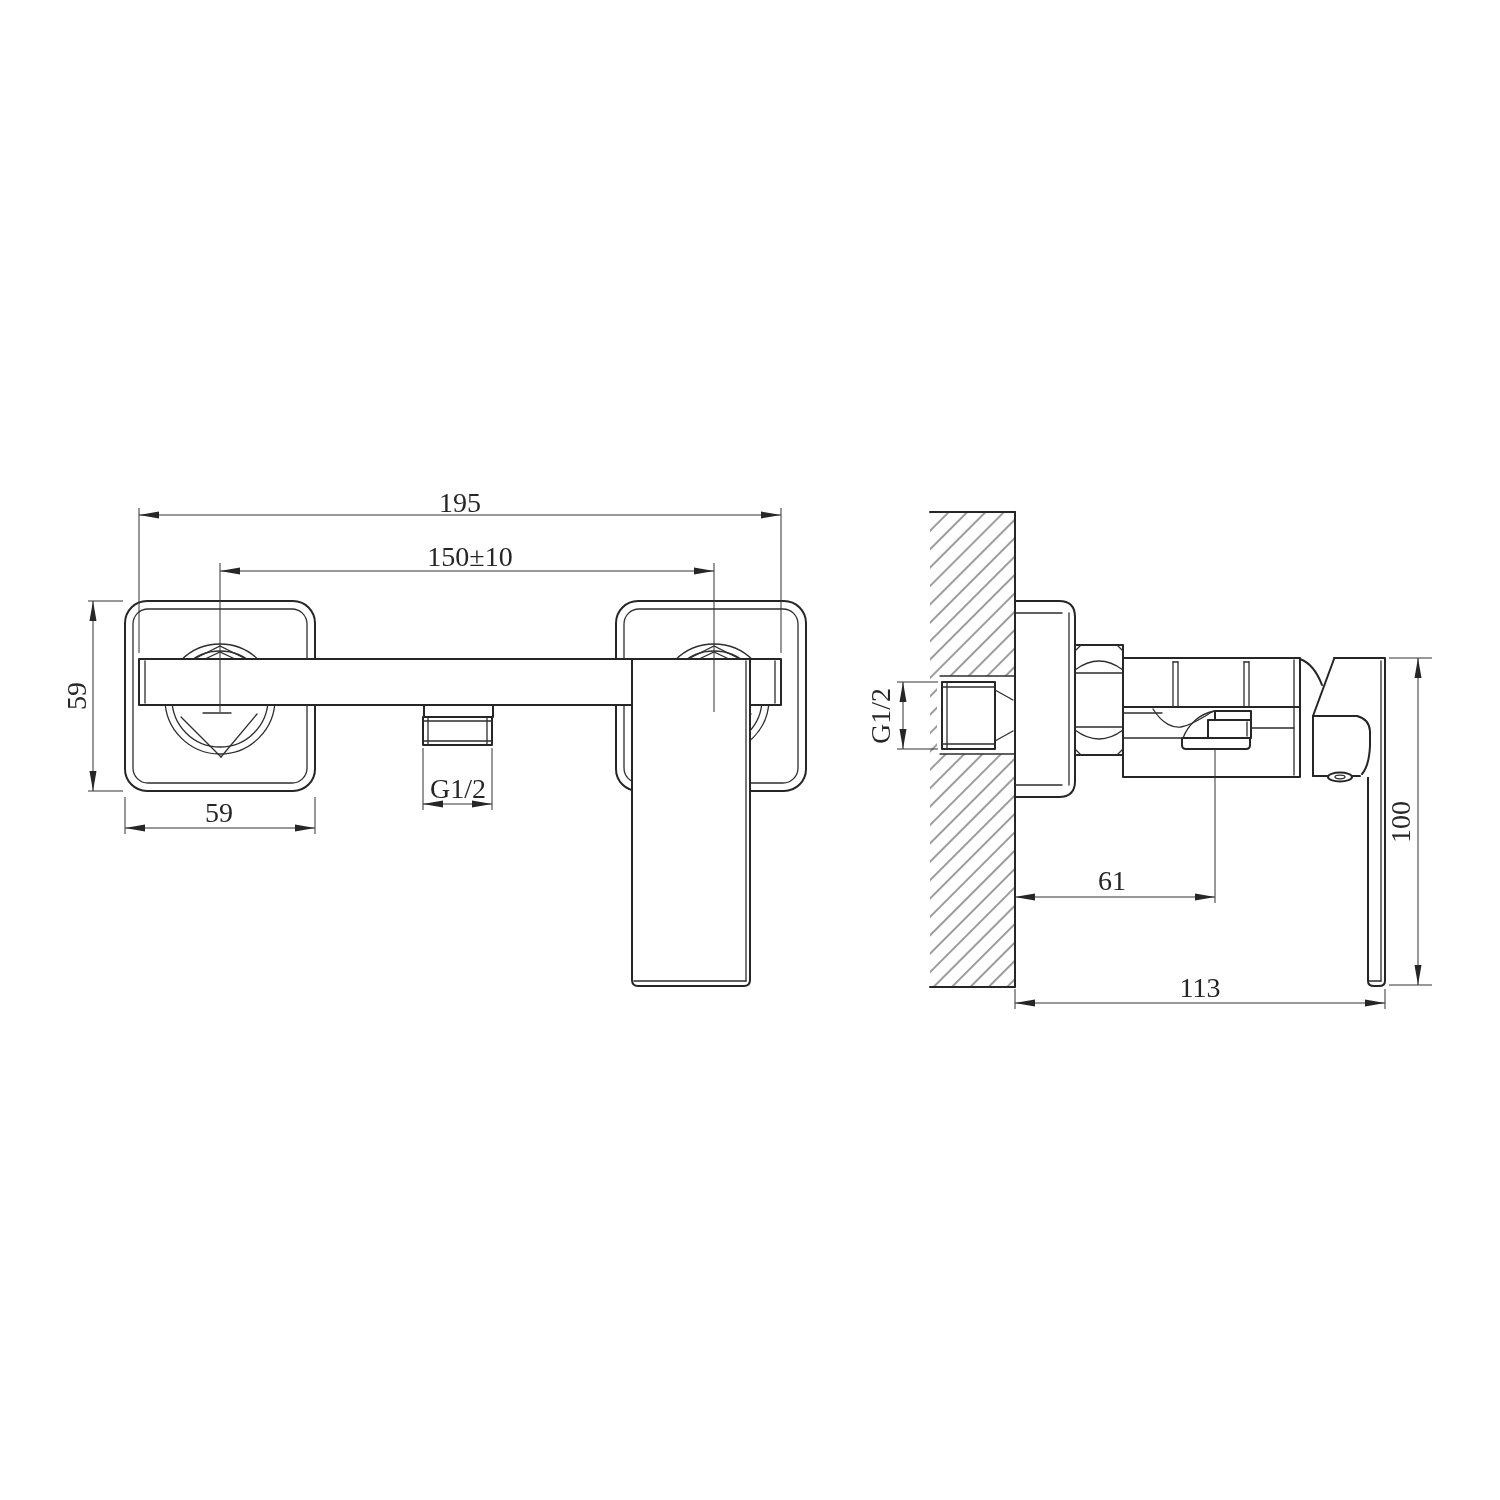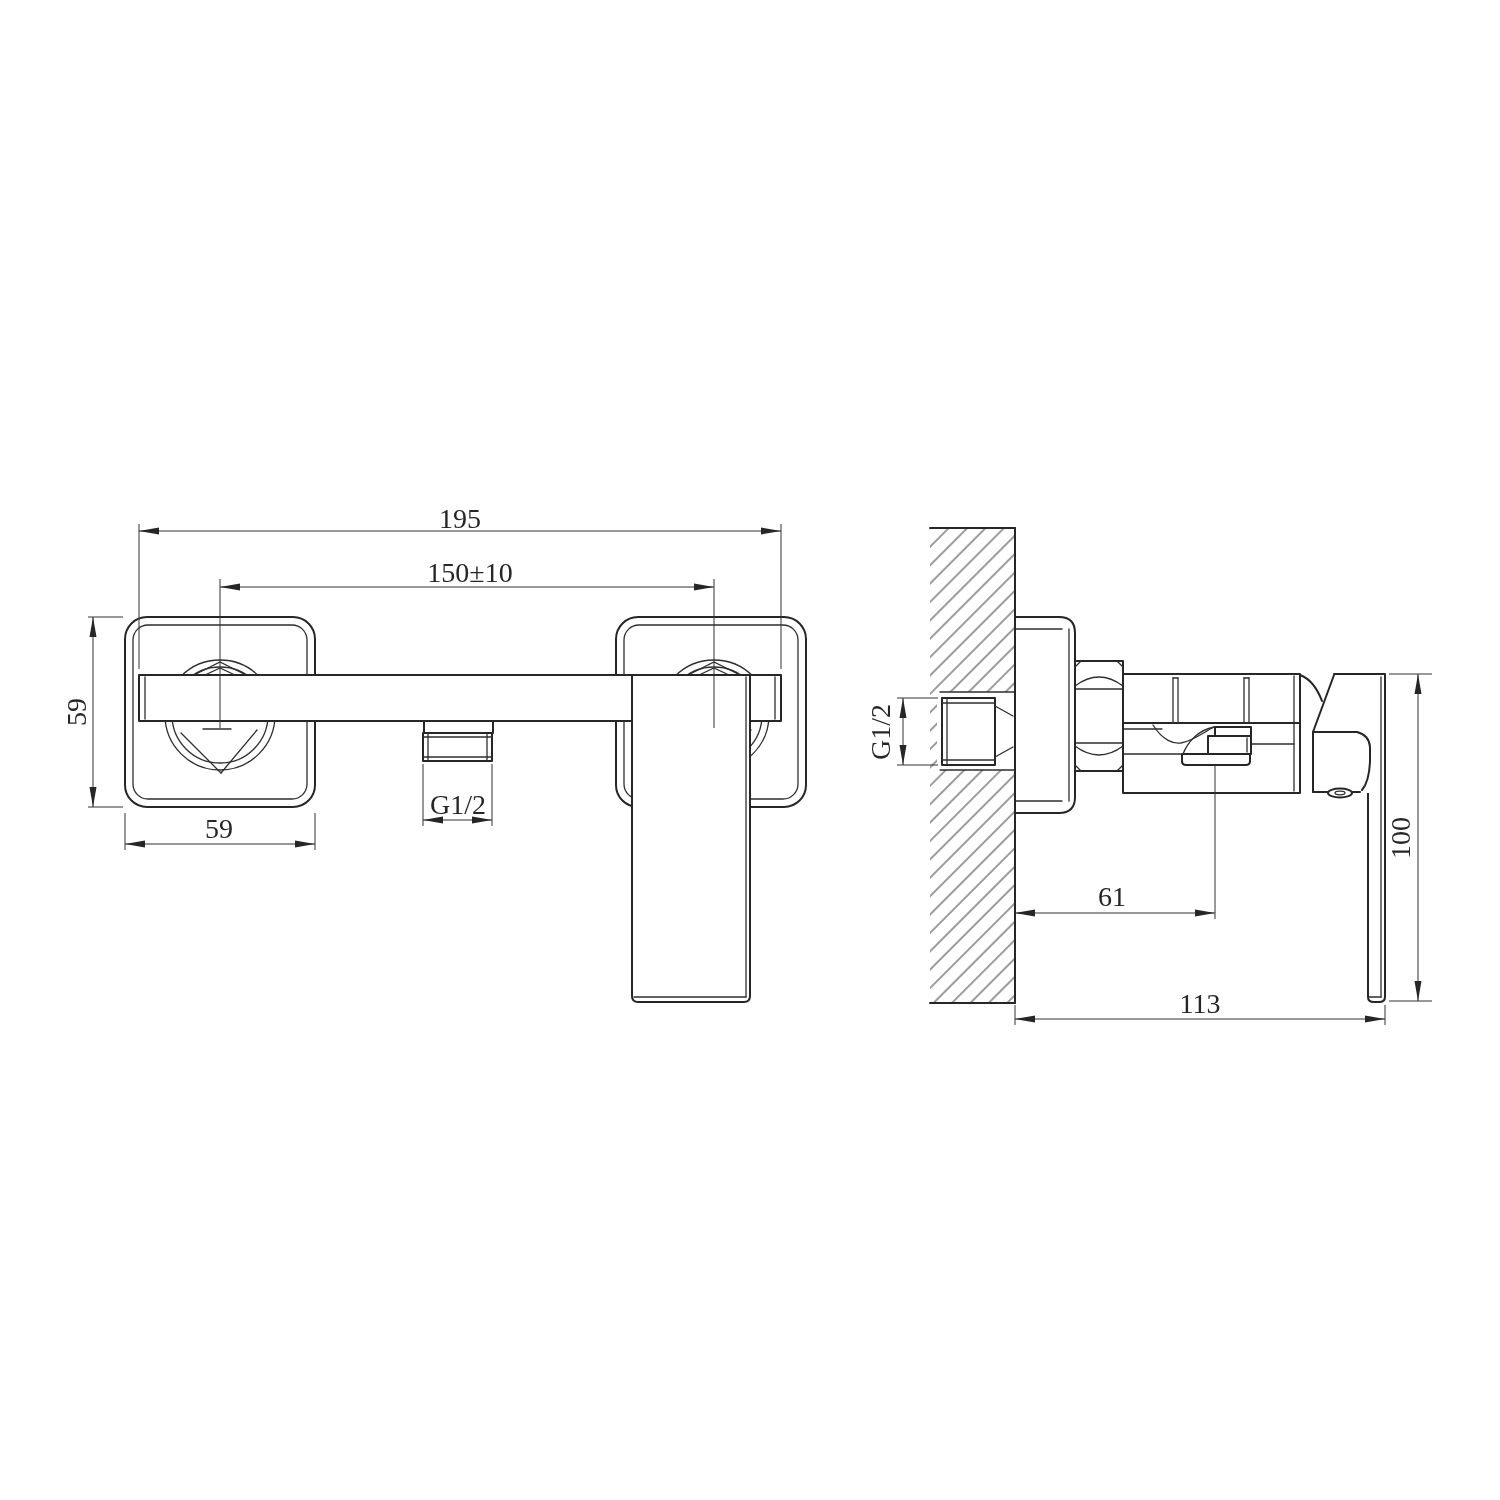--- a/index.html
+++ b/index.html
@@ -1,17 +1,17 @@
 <!DOCTYPE html>
 <html><head>
 <meta charset="utf-8">
 <style>
   html,body{margin:0;padding:0;background:#ffffff;}
   .canvas{position:relative;width:1500px;height:1368px;background:#ffffff;overflow:hidden;
-          font-family:"Liberation Serif", serif;margin-top:16px;}
+          font-family:"Liberation Serif", serif;}
   svg{position:absolute;left:0;top:0;}
   .dim-text{font-family:"Liberation Serif", serif;font-size:28px;fill:#262626;}
   .outline{stroke:#262626;stroke-width:2;fill:none;stroke-linecap:round;stroke-linejoin:round;}
   .outline-f{stroke:#262626;stroke-width:2;fill:#ffffff;stroke-linejoin:round;}
   .detail{stroke:#2e2e2e;stroke-width:1.3;fill:none;stroke-linecap:round;}
   .dimline{stroke:#333333;stroke-width:1;fill:none;}
   .arrow{fill:#262626;stroke:none;}
 </style>
 </head>
 <body>

